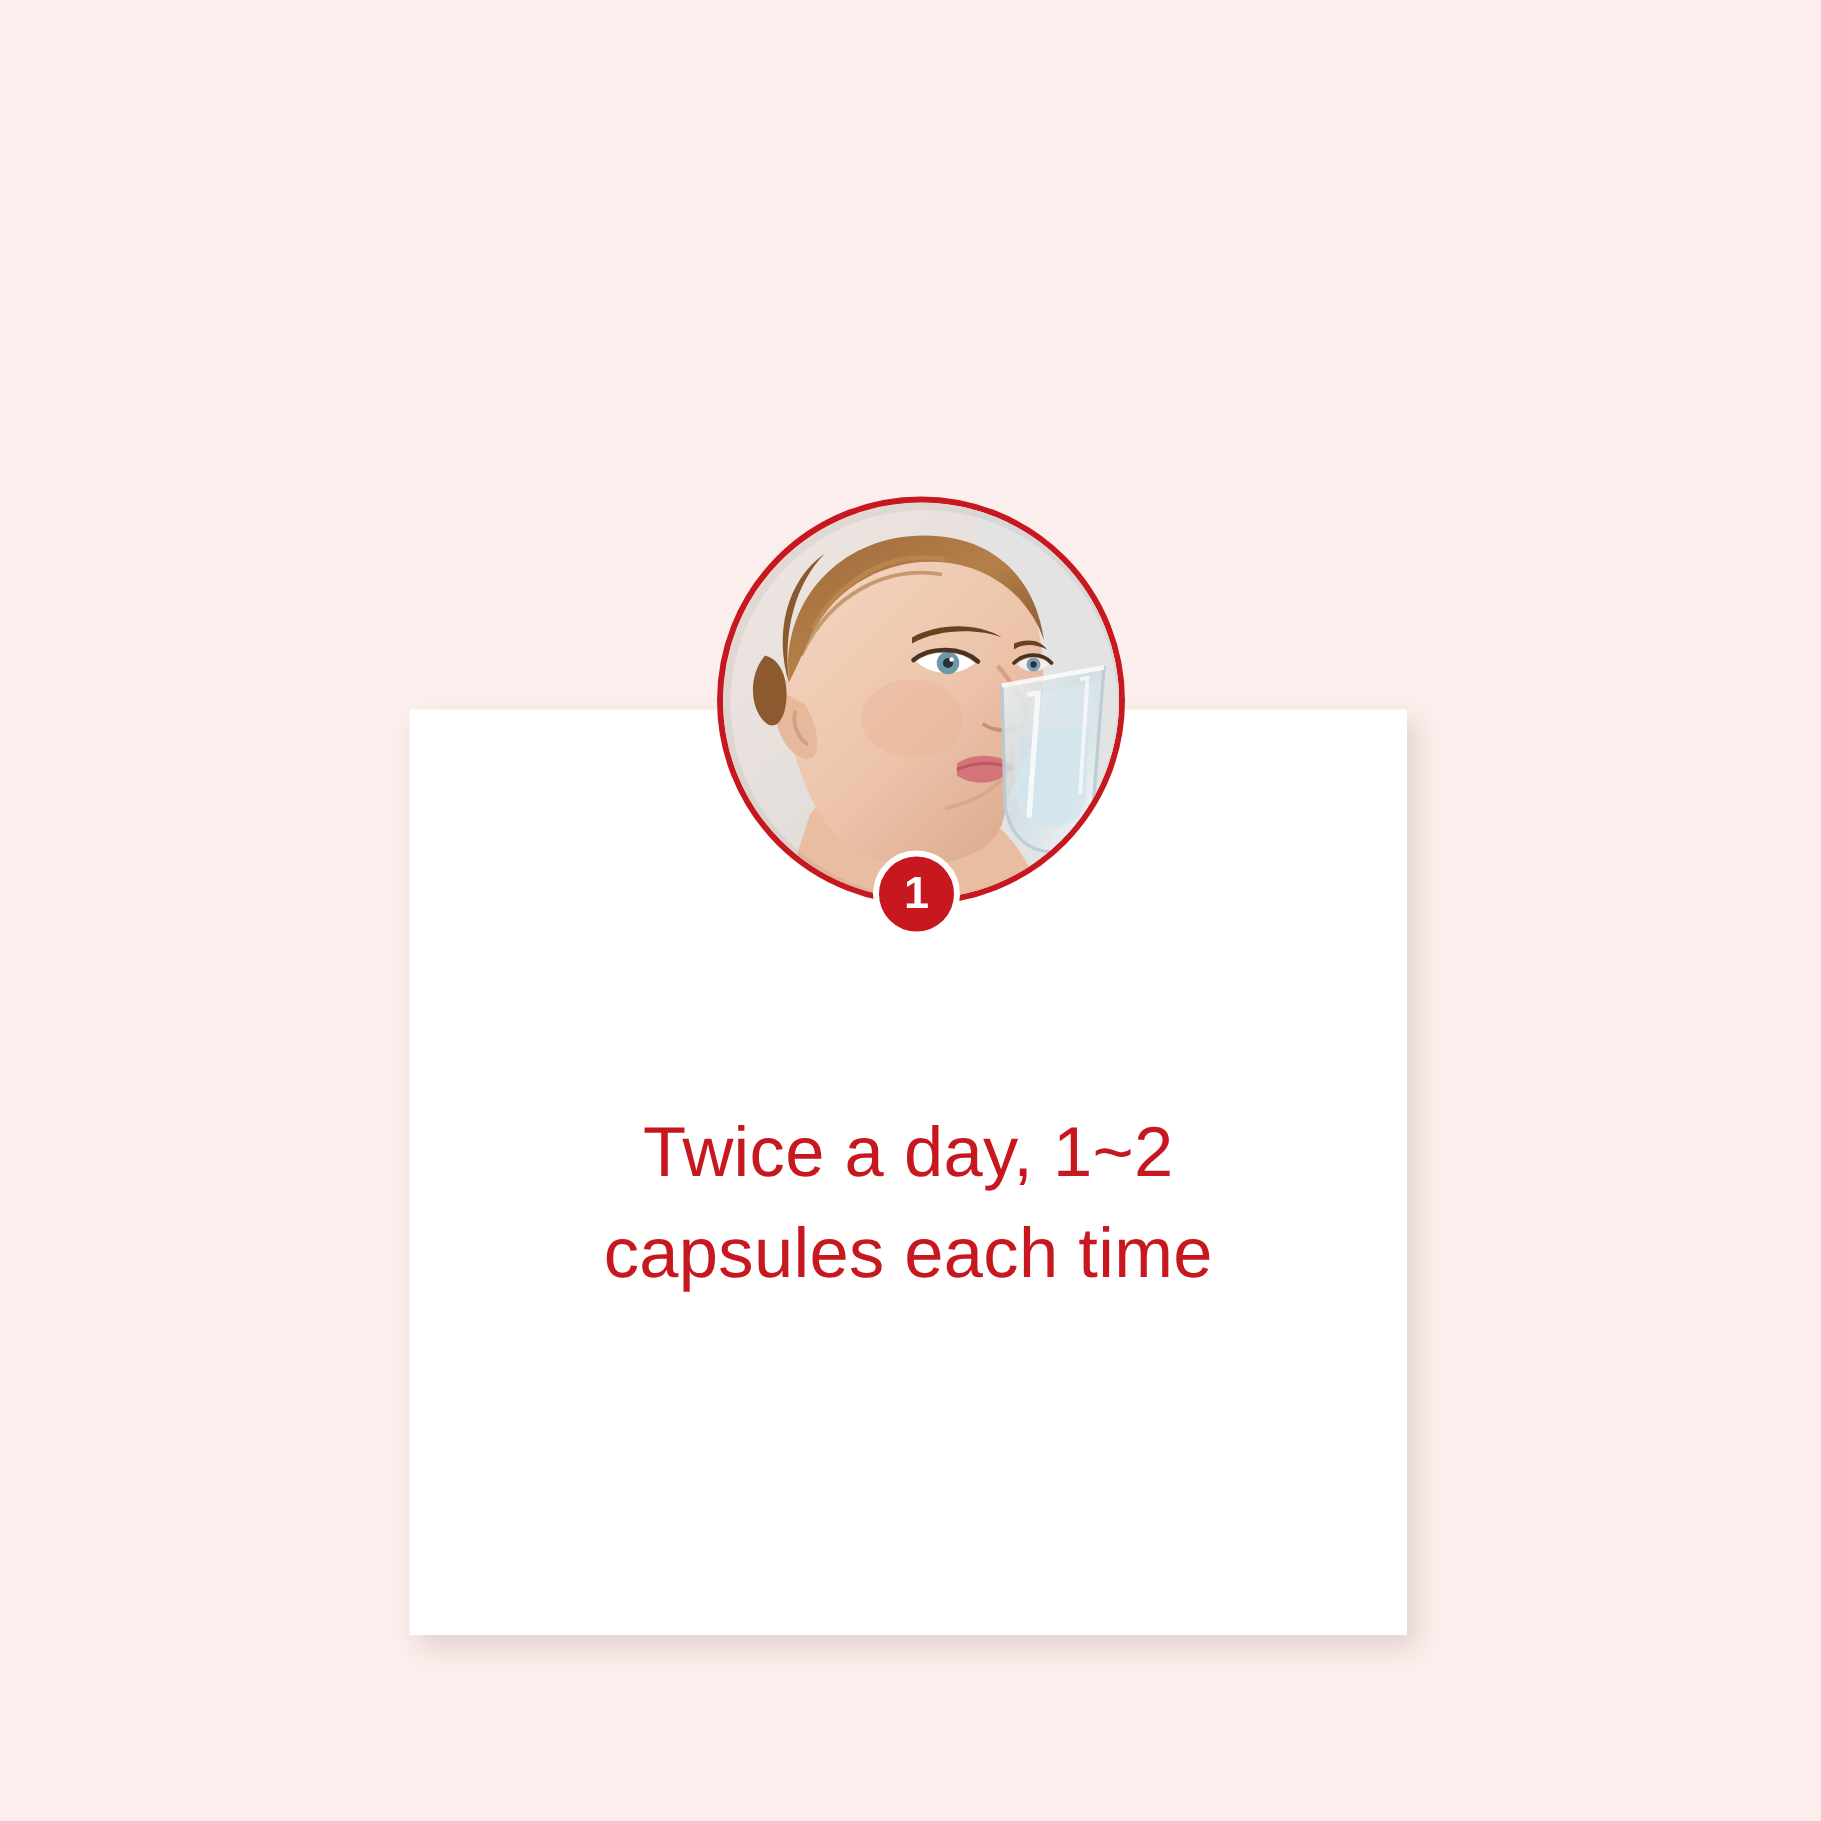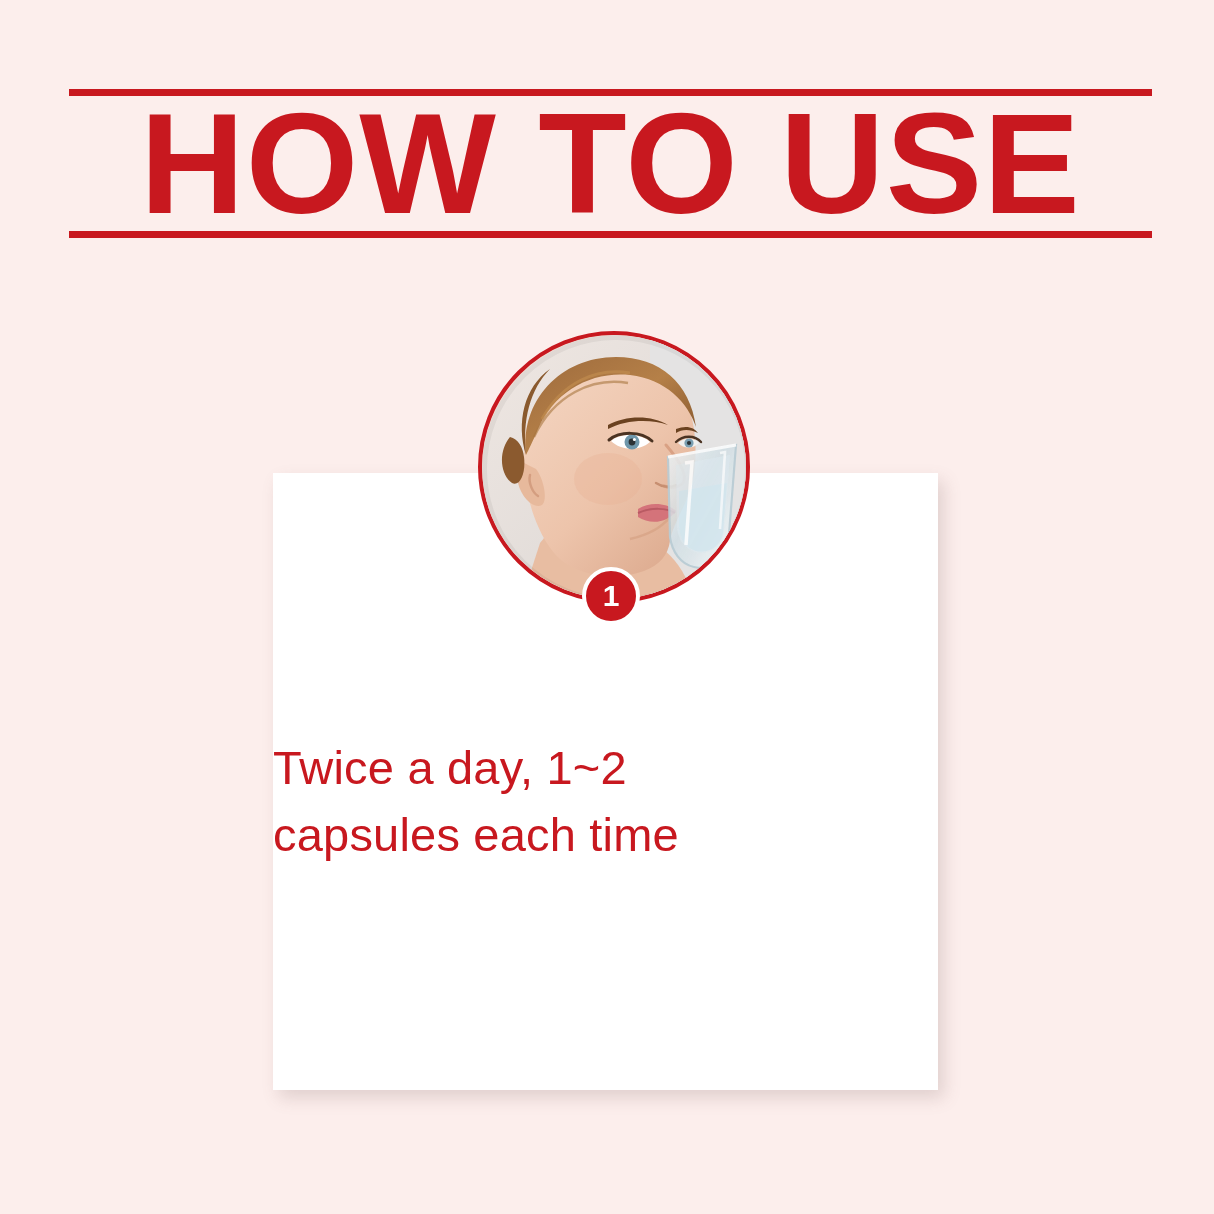--- a/index.html
+++ b/index.html
@@ -67,20 +67,21 @@
     height: 617px;
     background: #ffffff;
     box-shadow: 6px 8px 16px rgba(120, 90, 90, 0.20);
   }
 
   .card-text {
     position: absolute;
     left: 0;
     right: 0;
     top: 262px;
+    text-align: center;
     color: #c8181f;
     font-size: 47px;
     line-height: 1.42;
     font-weight: 400;
     letter-spacing: 0.2px;
     white-space: pre-line;
   }
 
   
   .photo-wrap {
@@ -126,25 +127,20 @@
     font-size: 30px;
     font-weight: 700;
     line-height: 1;
   }
 </style>
 </head>
 <body>
 
 <div id="poster">
 
-  <div class="header-block">
-    <div class="rule rule-top"></div>
-    <div class="header-title">HOW TO USE</div>
-    <div class="rule rule-bottom"></div>
-  </div>
 
   <div class="card">
     <div class="card-text">Twice a day, 1~2
 capsules each time</div>
   </div>
 
   <div class="photo-wrap">
     <div class="photo-circle">
       <svg class="photo-svg" viewBox="0 0 272 272">
         <defs>

